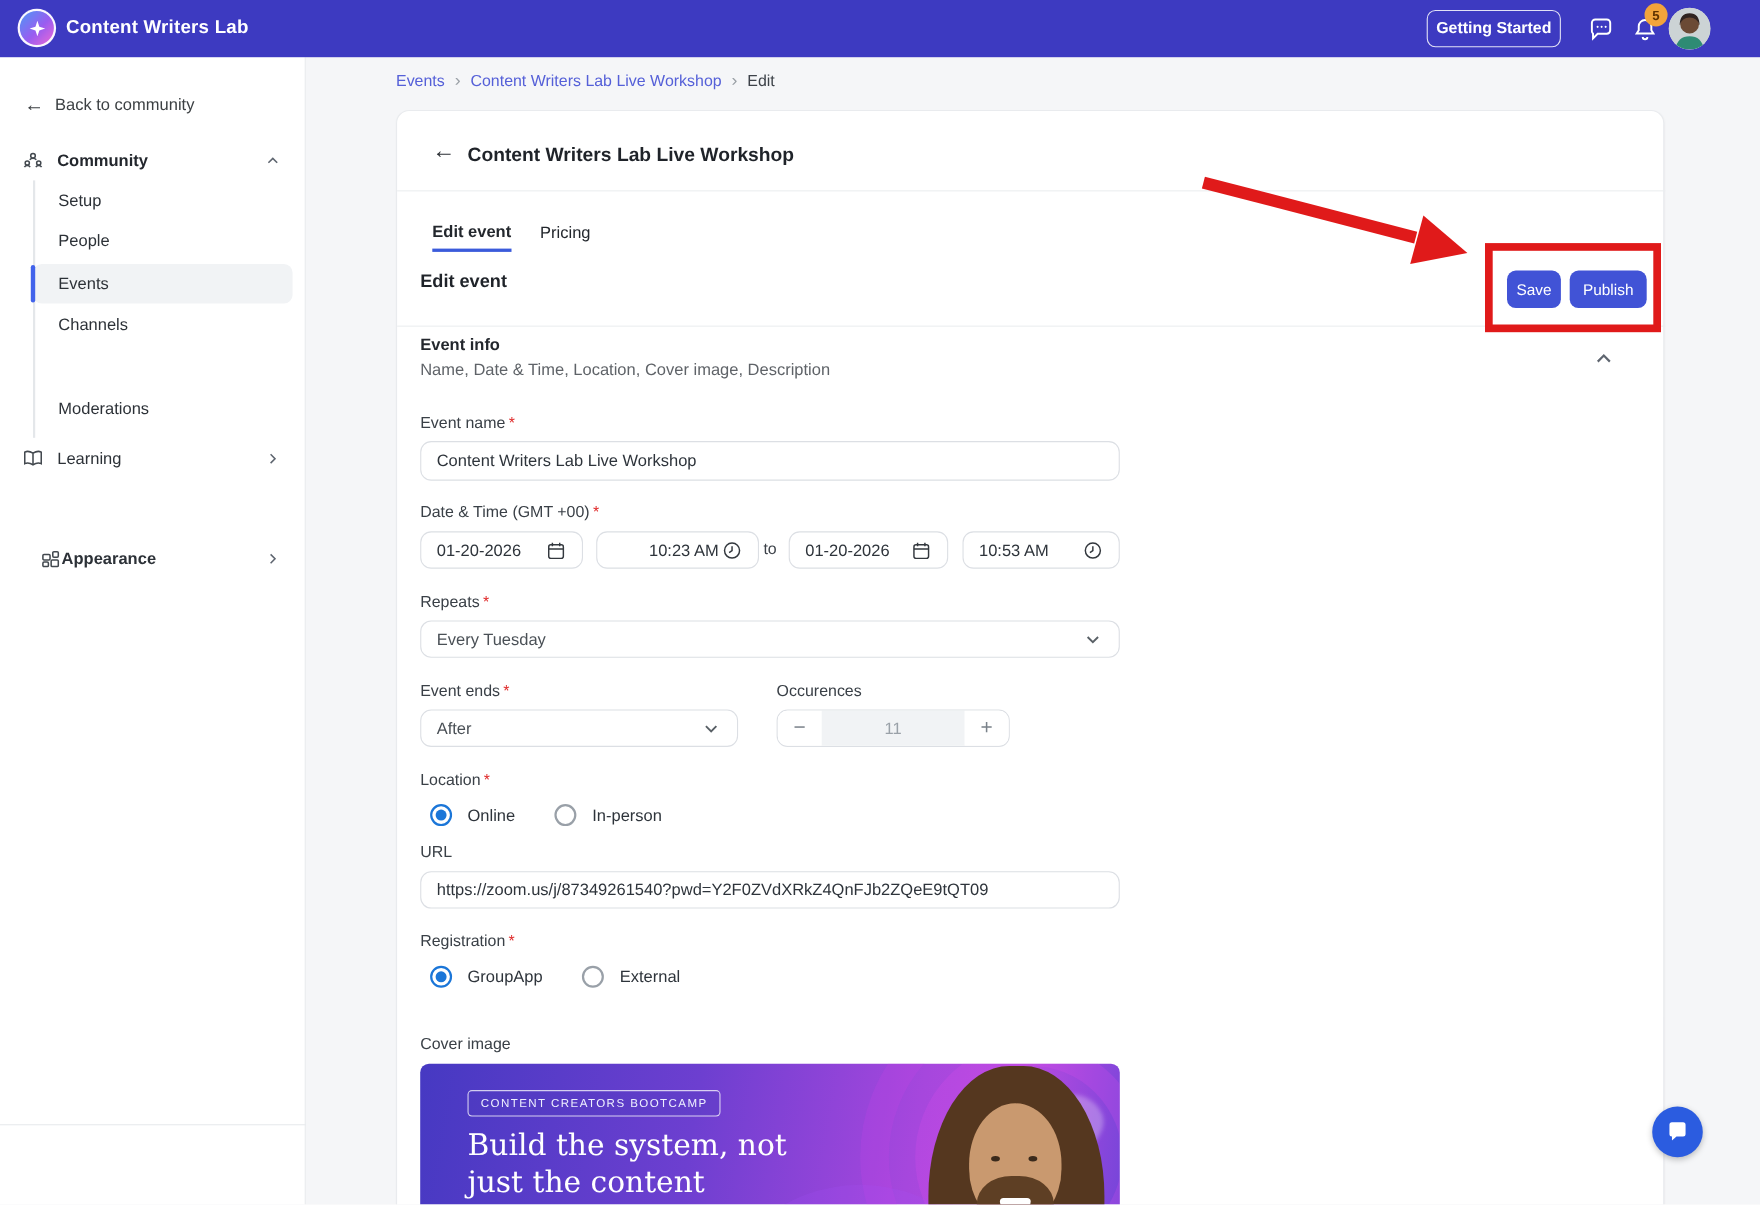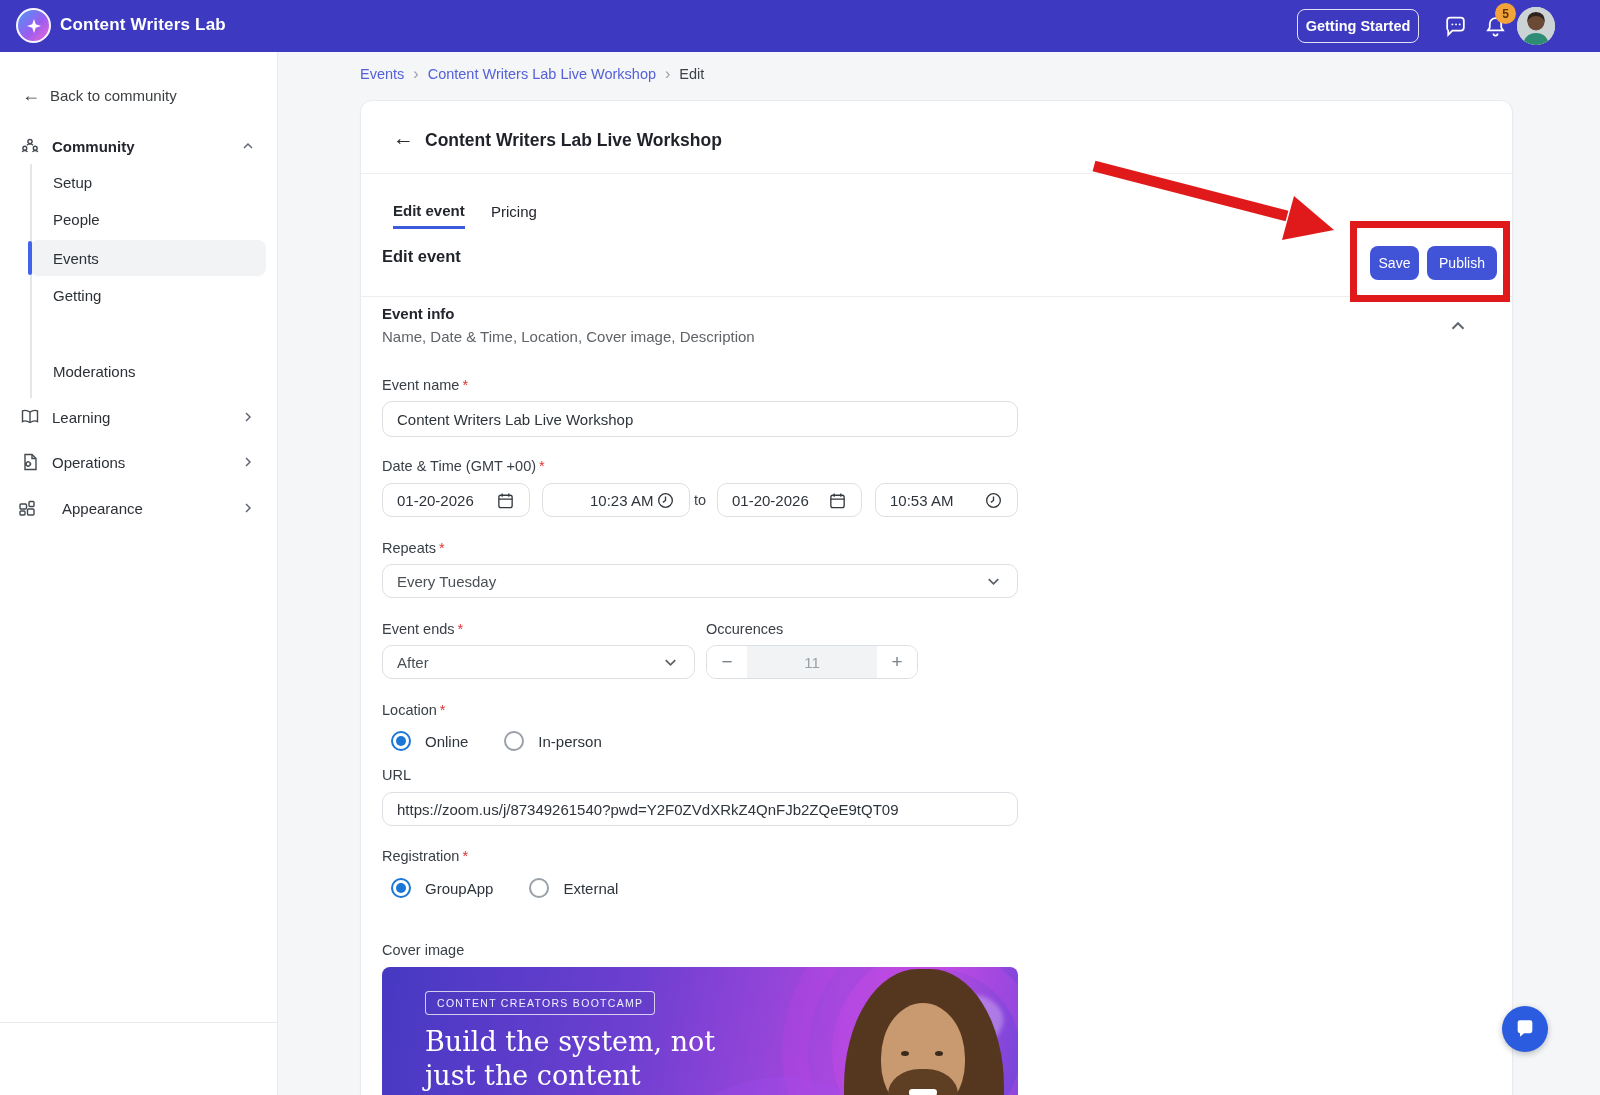--- a/index.html
+++ b/index.html
@@ -158,51 +158,39 @@
   <div class="sb-row" style="top:112px; padding-left:53px;">
       <span>Setup</span>
     </div>
   <div class="sb-row" style="top:149px; padding-left:53px;">
       <span>People</span>
     </div>
   <div class="sb-row" style="top:188px; padding-left:53px;">
       <span>Events</span>
     </div>
   <div class="sb-row" style="top:225px; padding-left:53px;">
-      <span>Getting</span>
+      <span>Channels</span>
     </div>
   <div class="sb-row" style="top:301px; padding-left:53px;">
       <span>Moderations</span>
     </div>
 
   <div class="sb-row" style="top:347px; padding-left:20px; gap:12px;">
     <svg class="sb-ic" viewBox="0 0 20 20" fill="none" stroke="currentColor" stroke-width="1.4">
       <path d="M2.5 4 C4.5 3 7.5 3.4 10 5 C12.5 3.4 15.5 3 17.5 4 V14.5 C15.5 13.5 12.5 13.9 10 15.5 C7.5 13.9 4.5 13.5 2.5 14.5 Z"></path>
       <path d="M10 5 V15.5"></path>
     </svg>
     <span style="flex:1">Learning</span>
     <svg class="sb-ic chev" style="margin-right:22px; width:16px;" viewBox="0 0 20 20" fill="none" stroke="currentColor" stroke-width="1.8">
       <polyline points="7.5,5 12.5,10 7.5,15"></polyline>
     </svg>
   </div>
 
-  <div class="sb-row" style="top:392px; padding-left:20px; gap:12px;">
-    <svg class="sb-ic" viewBox="0 0 20 20" fill="none" stroke="currentColor" stroke-width="1.4">
-      <path d="M5 2.5 H12 L16 6.5 V17.5 H5 Z"></path>
-        <path d="M12 2.5 V6.5 H16"></path>
-      <circle cx="8.2" cy="12" r="2.1"></circle>
-        <path d="M8.2 8.9 V9.9 M8.2 14.1 V15.1 M5.1 12 H6.1 M10.3 12 H11.3"></path>
-    </svg>
-    <span style="flex:1">Operations</span>
-    <svg class="sb-ic chev" style="margin-right:22px; width:16px;" viewBox="0 0 20 20" fill="none" stroke="currentColor" stroke-width="1.8">
-      <polyline points="7.5,5 12.5,10 7.5,15"></polyline>
-    </svg>
-  </div>
-
-  <div class="sb-row" style="top:438px; padding-left:17px; gap:25px;">
+
+  <div class="sb-row" style="top:438px; padding-left:36px; gap:0;font-weight:bold;">
     <svg class="sb-ic" viewBox="0 0 20 20" fill="none" stroke="currentColor" stroke-width="1.4">
       <rect x="3" y="6" width="6.5" height="5" rx="1"></rect>
         <rect x="3" y="13" width="5" height="4" rx="1"></rect>
       <rect x="10.5" y="11" width="6.5" height="6" rx="1"></rect>
         <rect x="12" y="3.5" width="5" height="5" rx="1"></rect>
     </svg>
     <span style="flex:1">Appearance</span>
     <svg class="sb-ic chev" style="margin-right:22px; width:16px;" viewBox="0 0 20 20" fill="none" stroke="currentColor" stroke-width="1.8">
       <polyline points="7.5,5 12.5,10 7.5,15"></polyline>
     </svg>
@@ -278,21 +266,21 @@
 
     <div class="label" style="top:439px"><span>Repeats</span><span class="req">*</span></div>
     <div class="select" style="left:21px; top:463px; width:636px; height:34px;">
       <span>Every Tuesday</span>
       <svg class="dt-ic" style="color:#596066" viewBox="0 0 20 20" fill="none" stroke="currentColor" stroke-width="1.8">
         <polyline points="5,7.5 10,12.5 15,7.5"></polyline>
       </svg>
     </div>
 
     <div class="label" style="top:520px"><span>Event ends</span><span class="req">*</span></div>
-    <div class="select" style="left:21px; top:544px; width:313px; height:34px;">
+    <div class="select" style="left:21px; top:544px; width:289px; height:34px;">
       <span>After</span>
       <svg class="dt-ic" style="color:#596066" viewBox="0 0 20 20" fill="none" stroke="currentColor" stroke-width="1.8">
         <polyline points="5,7.5 10,12.5 15,7.5"></polyline>
       </svg>
     </div>
     <div class="label" style="left:345px; top:520px;">Occurences</div>
     <div class="stepper">
       <div class="step-btn">−</div>
       <div class="step-val">11</div>
       <div class="step-btn">+</div>

